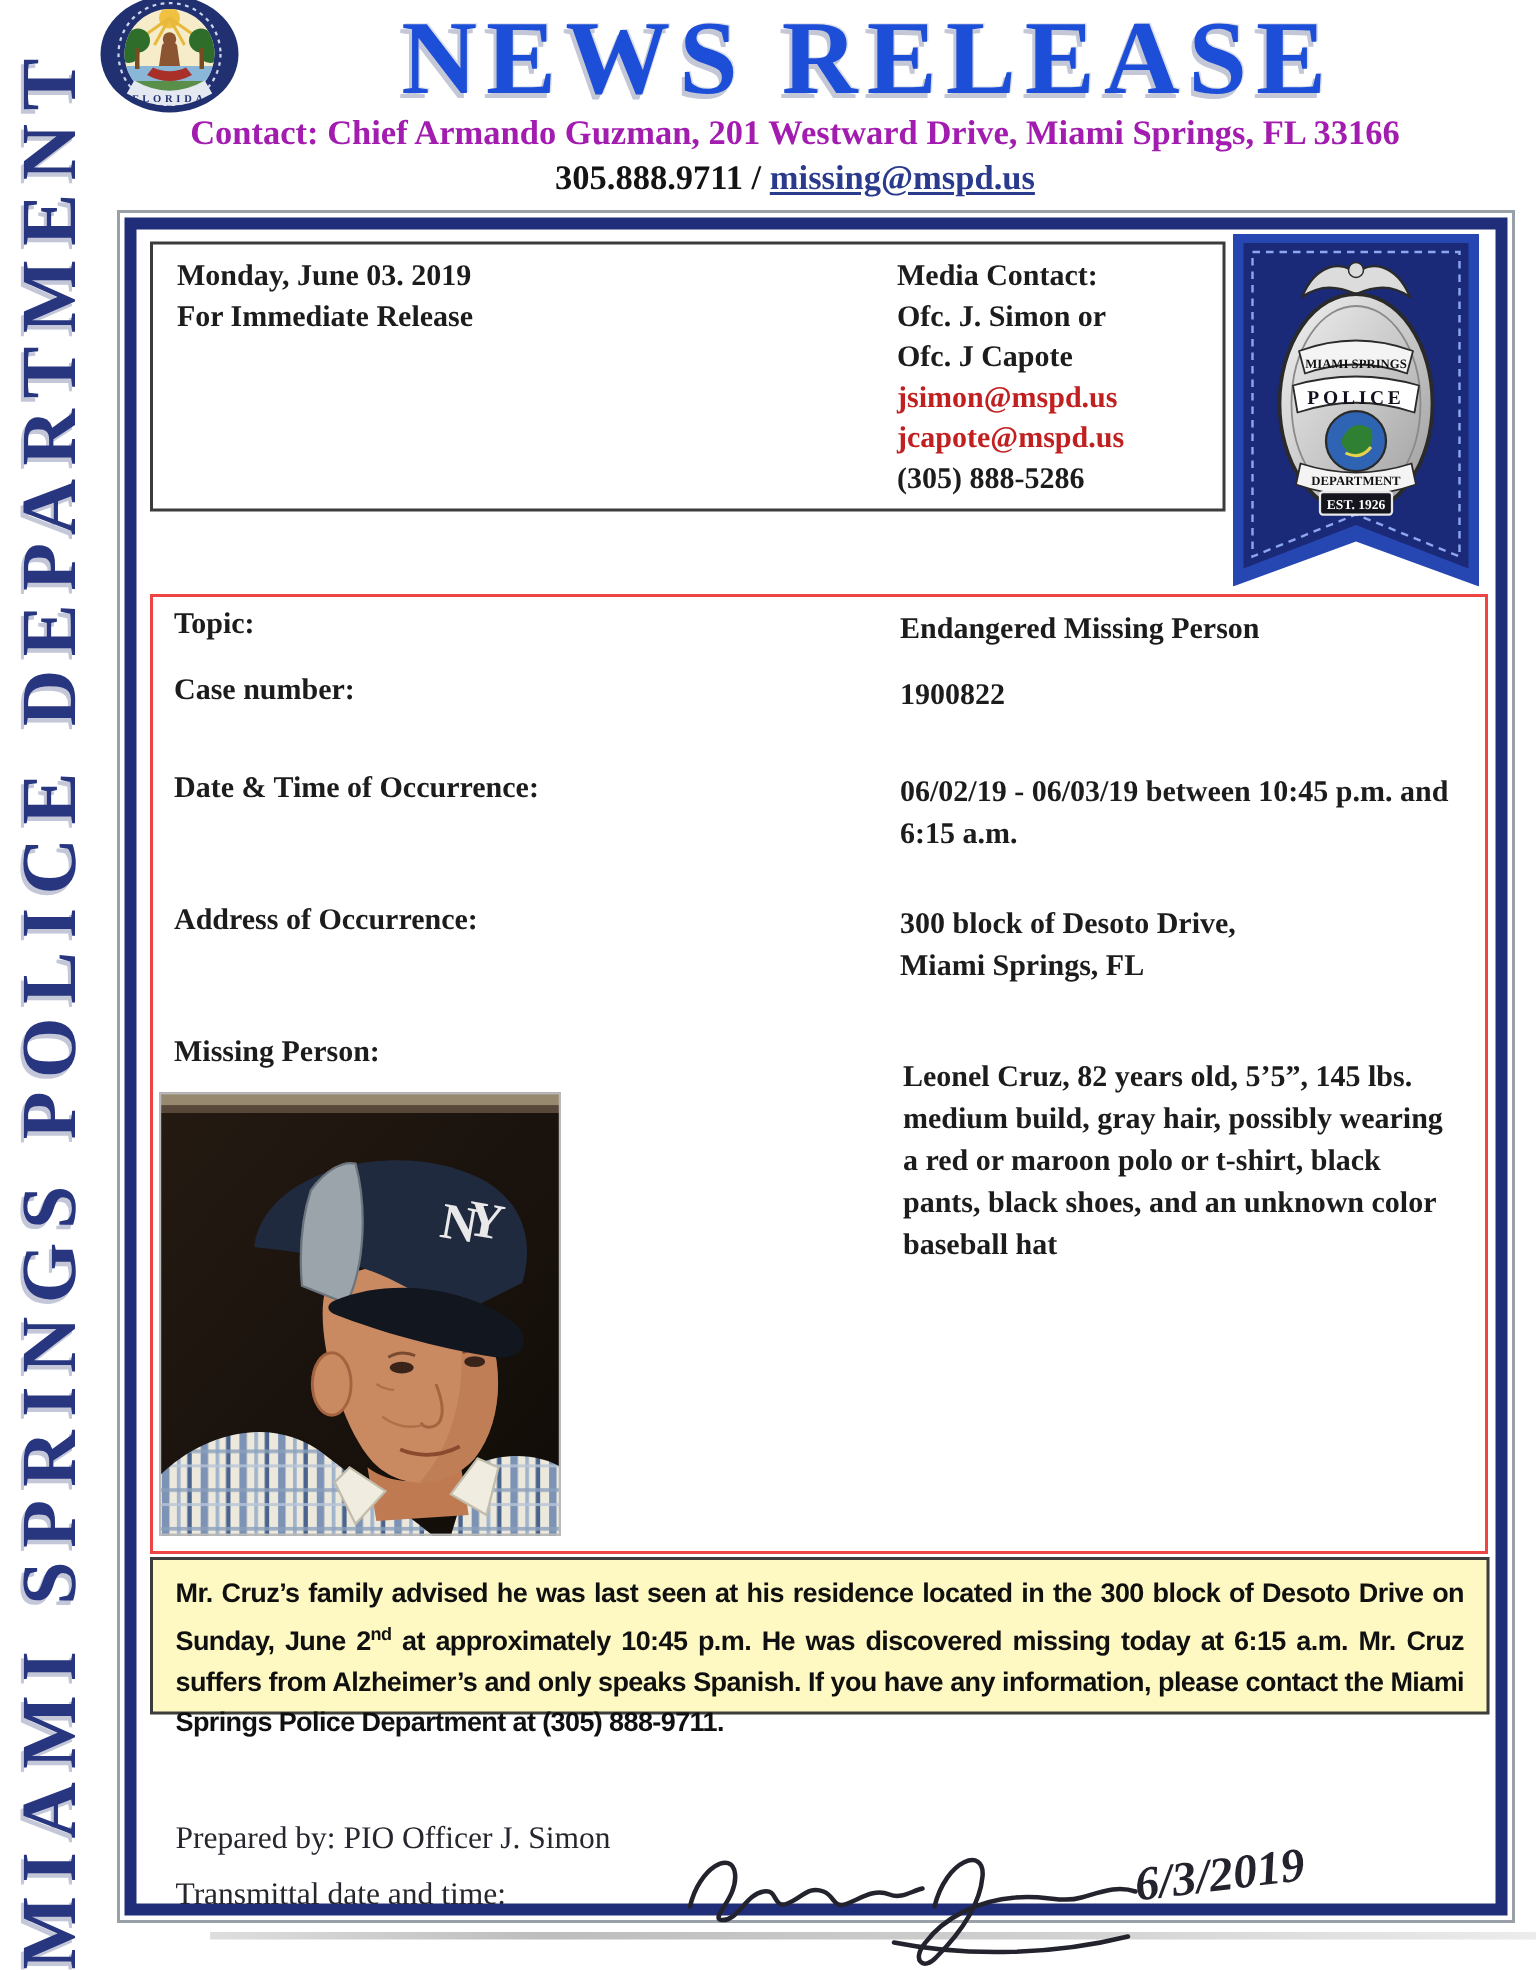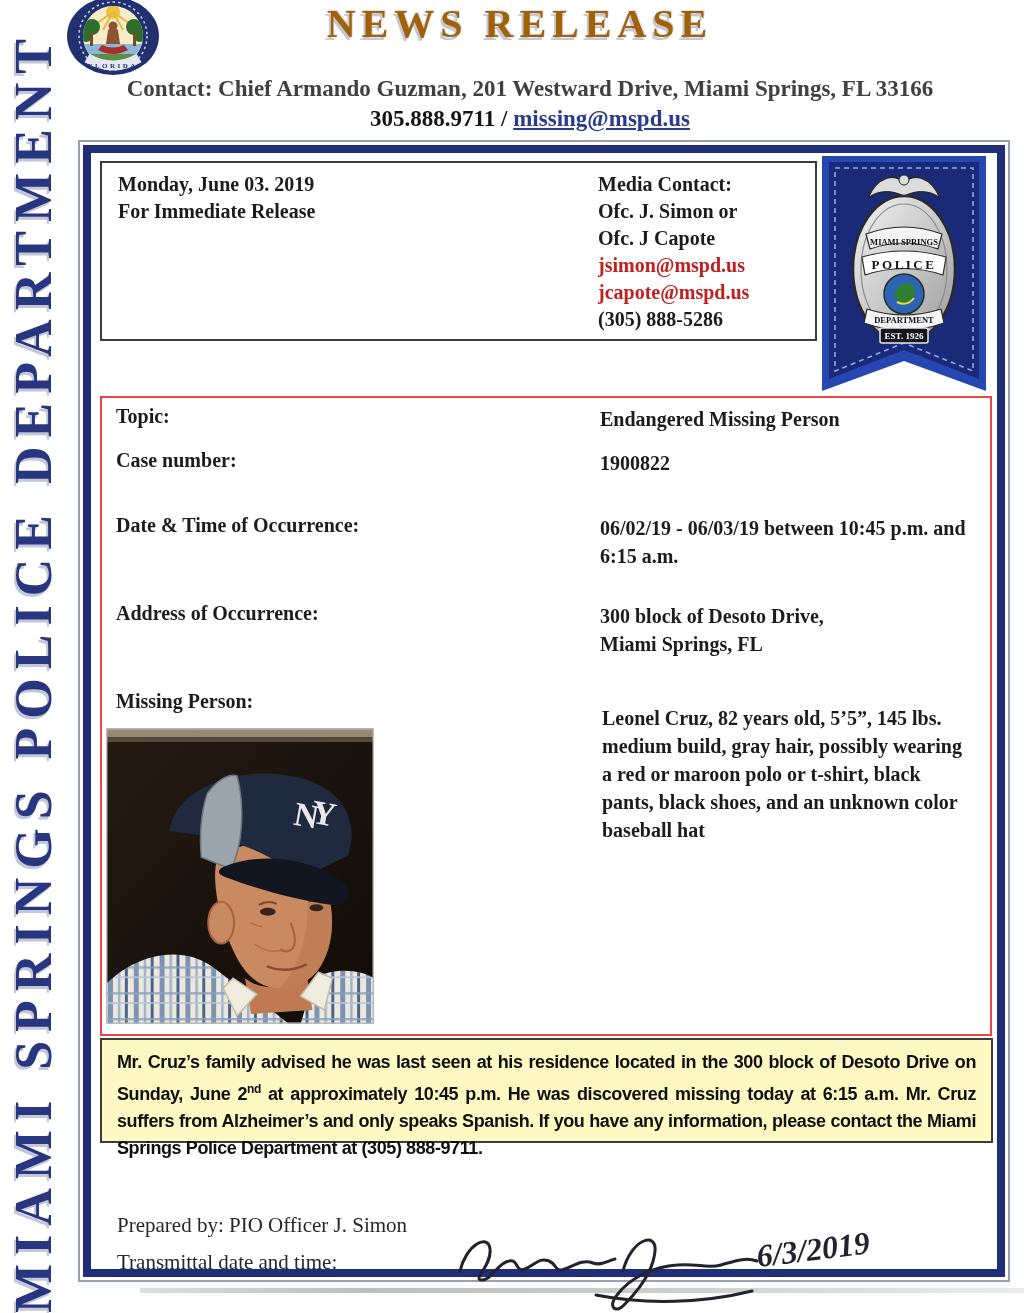--- a/index.html
+++ b/index.html
@@ -9,27 +9,27 @@
   }
   
   .vertical-text{
     position:absolute;left:4px;top:1313px;width:1232px;height:62px;
     transform-origin:0 0;transform:rotate(-90deg);
     font-size:52px;font-weight:bold;letter-spacing:9px;text-align:center;
     color:#28357f;text-shadow:-3px -2px 0 #c3c7d8;white-space:nowrap;
   }
   
   .news-title{
-    position:absolute;left:150px;top:0px;width:740px;text-align:center;
-    font-size:40px;font-weight:bold;letter-spacing:6px;color:#a16207;
+    position:absolute;left:150px;top:0px;width:740px;text-align:right;
+    font-size:70px;font-weight:bold;letter-spacing:6px;color:#1d4ed8;
     text-shadow:-2px 3px 0 #c3c7d6,1px -1px 0 #dcdfe9;white-space:nowrap;
   }
   .contact-line{
     position:absolute;left:40px;top:76px;width:980px;text-align:center;
-    font-size:23px;font-weight:bold;color:#404040;white-space:nowrap;
+    font-size:23px;font-weight:bold;color:#a21caf;white-space:nowrap;
   }
   .phone-line{
     position:absolute;left:40px;top:106px;width:980px;text-align:center;
     font-size:23px;font-weight:bold;color:#141414;white-space:nowrap;
   }
   .phone-line .email{color:#2a3a8c;text-decoration:underline;cursor:pointer;}
   .seal{position:absolute;left:66px;top:0px;width:94px;height:78px;}
   
   .frame{position:absolute;left:78px;top:140px;width:932px;height:1142px;
     border:2px solid #9aa0a8;box-sizing:border-box;padding-left:41px;}

